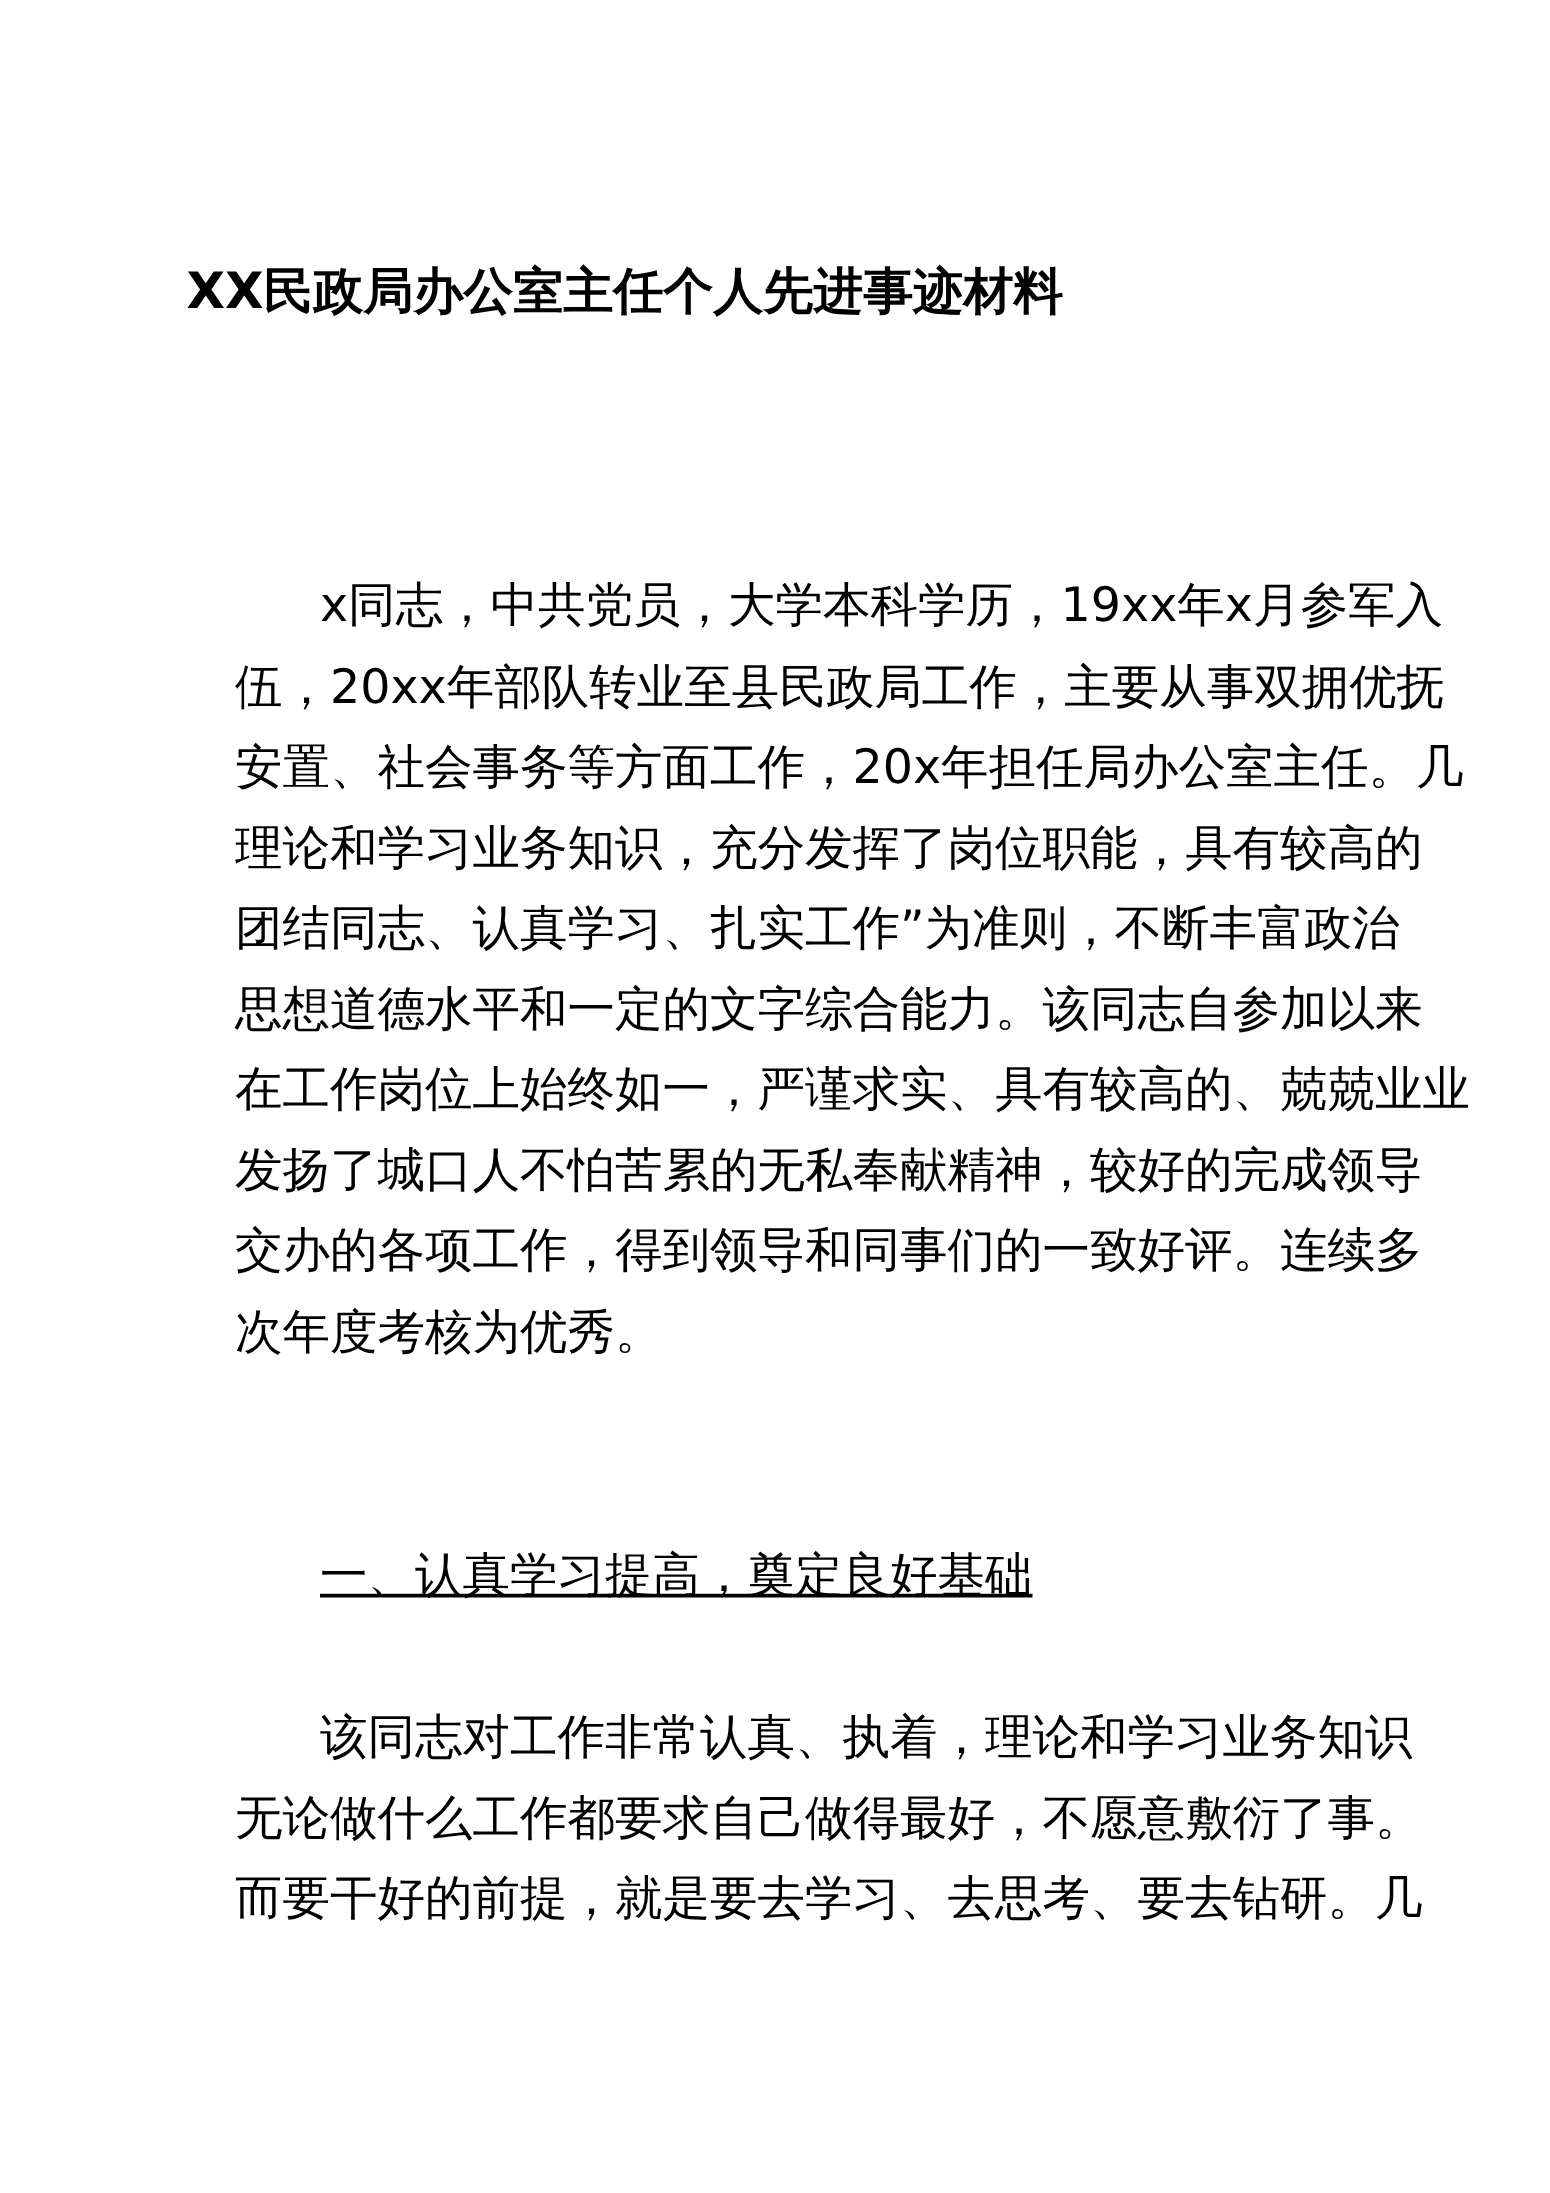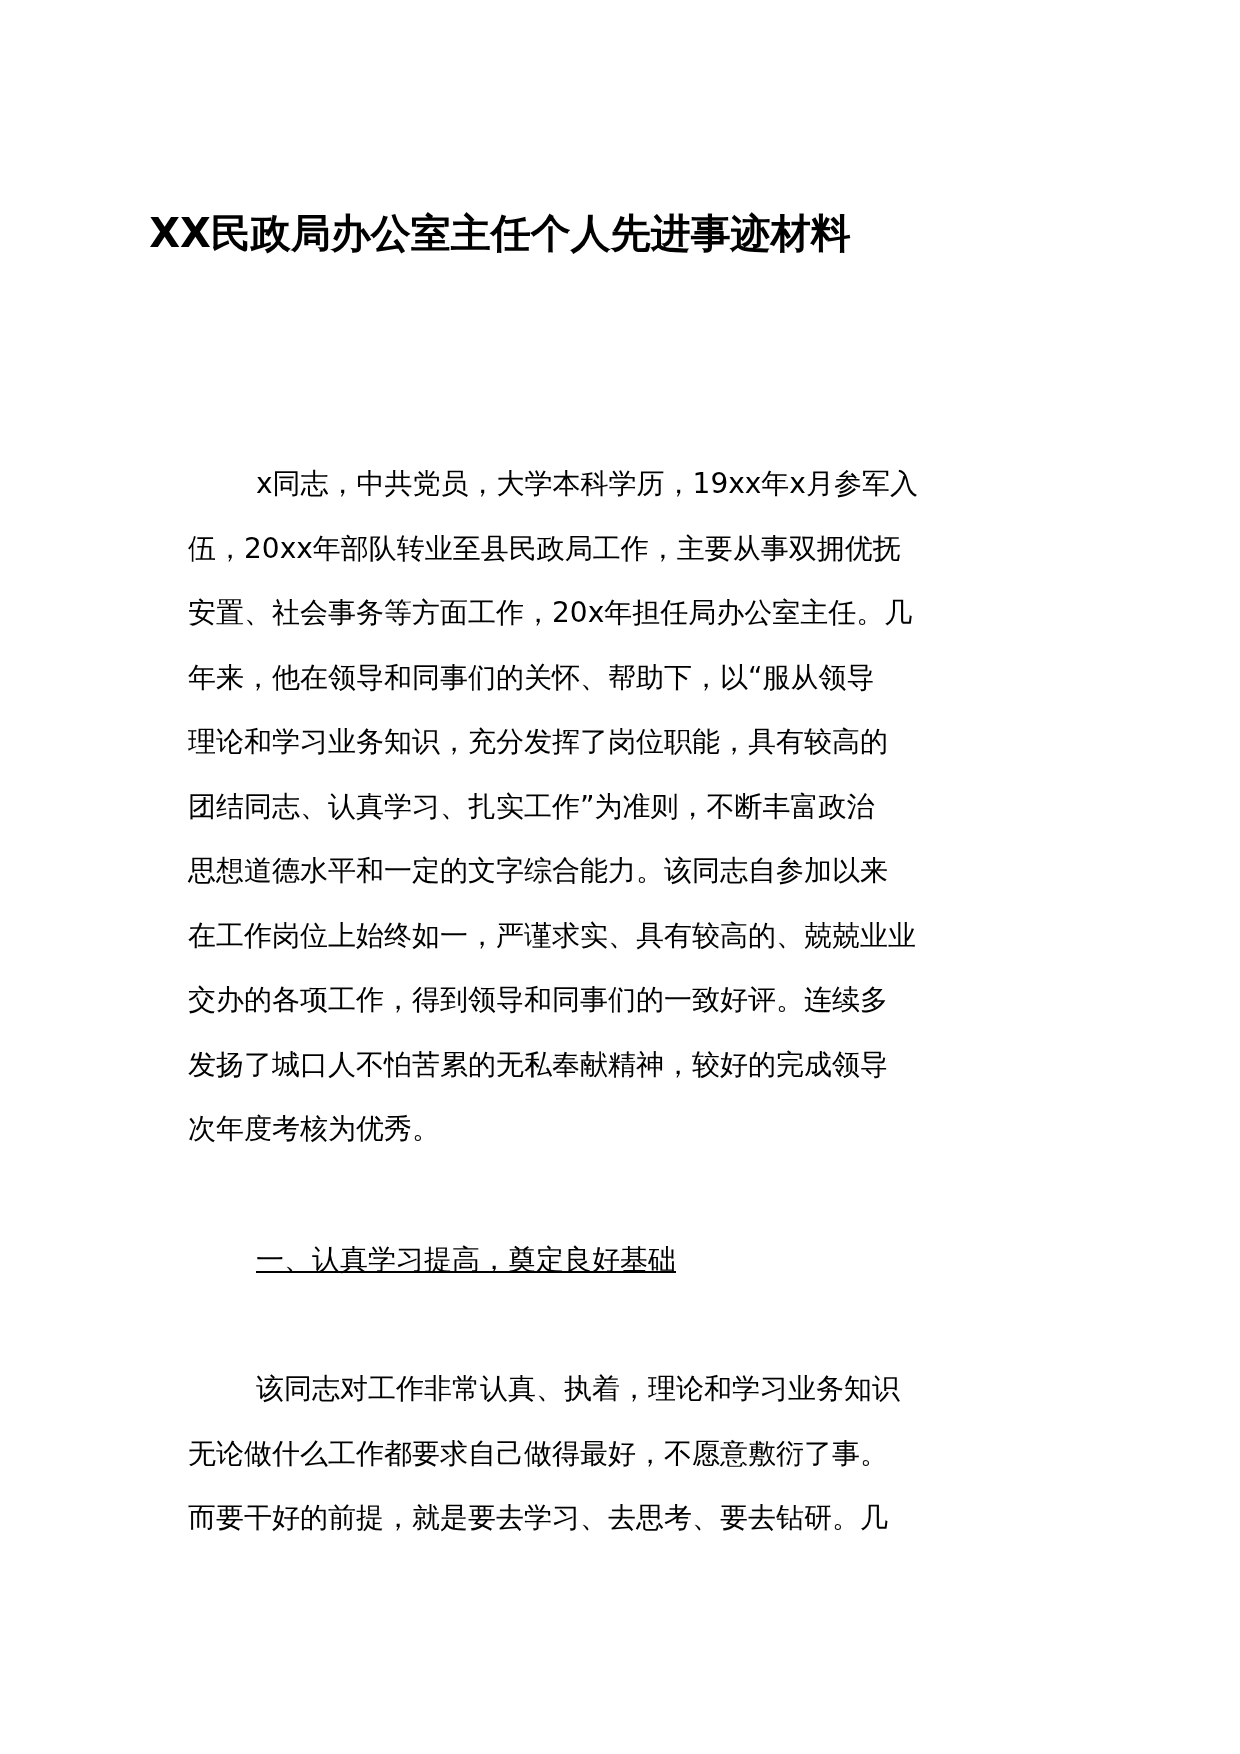--- a/index.html
+++ b/index.html
@@ -31,21 +31,21 @@
       text-align: center;
       font-size: 40px;
       font-weight: bold;
       line-height: 56px;
       letter-spacing: 0px;
     }
     .body-text {
       position: absolute;
       left: 188px;
       width: 870px;
-      font-size: 28px;
+      font-size: 38px;
       line-height: 64.5px;
     }
     .line {
       display: block;
       white-space: nowrap;
       height: 64.5px;
     }
     .indent {
       padding-left: 68px;
     }
@@ -57,27 +57,26 @@
 <body>
 
 <div class="page">
 
   <div class="title">XX民政局办公室主任个人先进事迹材料</div>
 
   <div class="body-text" id="para1">
     <span class="line indent">x同志，中共党员，大学本科学历，19xx年x月参军入</span>
     <span class="line">伍，20xx年部队转业至县民政局工作，主要从事双拥优抚</span>
     <span class="line">安置、社会事务等方面工作，20x年担任局办公室主任。几</span>
-    <span class="line">年来，他在领导和同事们的关怀、帮助下，以“服从领导</span>
     <span class="line">理论和学习业务知识，充分发挥了岗位职能，具有较高的</span>
     <span class="line">团结同志、认真学习、扎实工作”为准则，不断丰富政治</span>
     <span class="line">思想道德水平和一定的文字综合能力。该同志自参加以来</span>
     <span class="line">在工作岗位上始终如一，严谨求实、具有较高的、兢兢业业</span>
+    <span class="line">发扬了城口人不怕苦累的无私奉献精神，较好的完成领导</span>
     <span class="line">交办的各项工作，得到领导和同事们的一致好评。连续多</span>
-    <span class="line">发扬了城口人不怕苦累的无私奉献精神，较好的完成领导</span>
     <span class="line">次年度考核为优秀。</span>
   </div>
 
   <div class="body-text" id="heading1">
     <span class="line indent">一、认真学习提高，奠定良好基础</span>
   </div>
 
   <div class="body-text" id="para2">
     <span class="line indent">该同志对工作非常认真、执着，理论和学习业务知识</span>
     <span class="line">无论做什么工作都要求自己做得最好，不愿意敷衍了事。</span>

